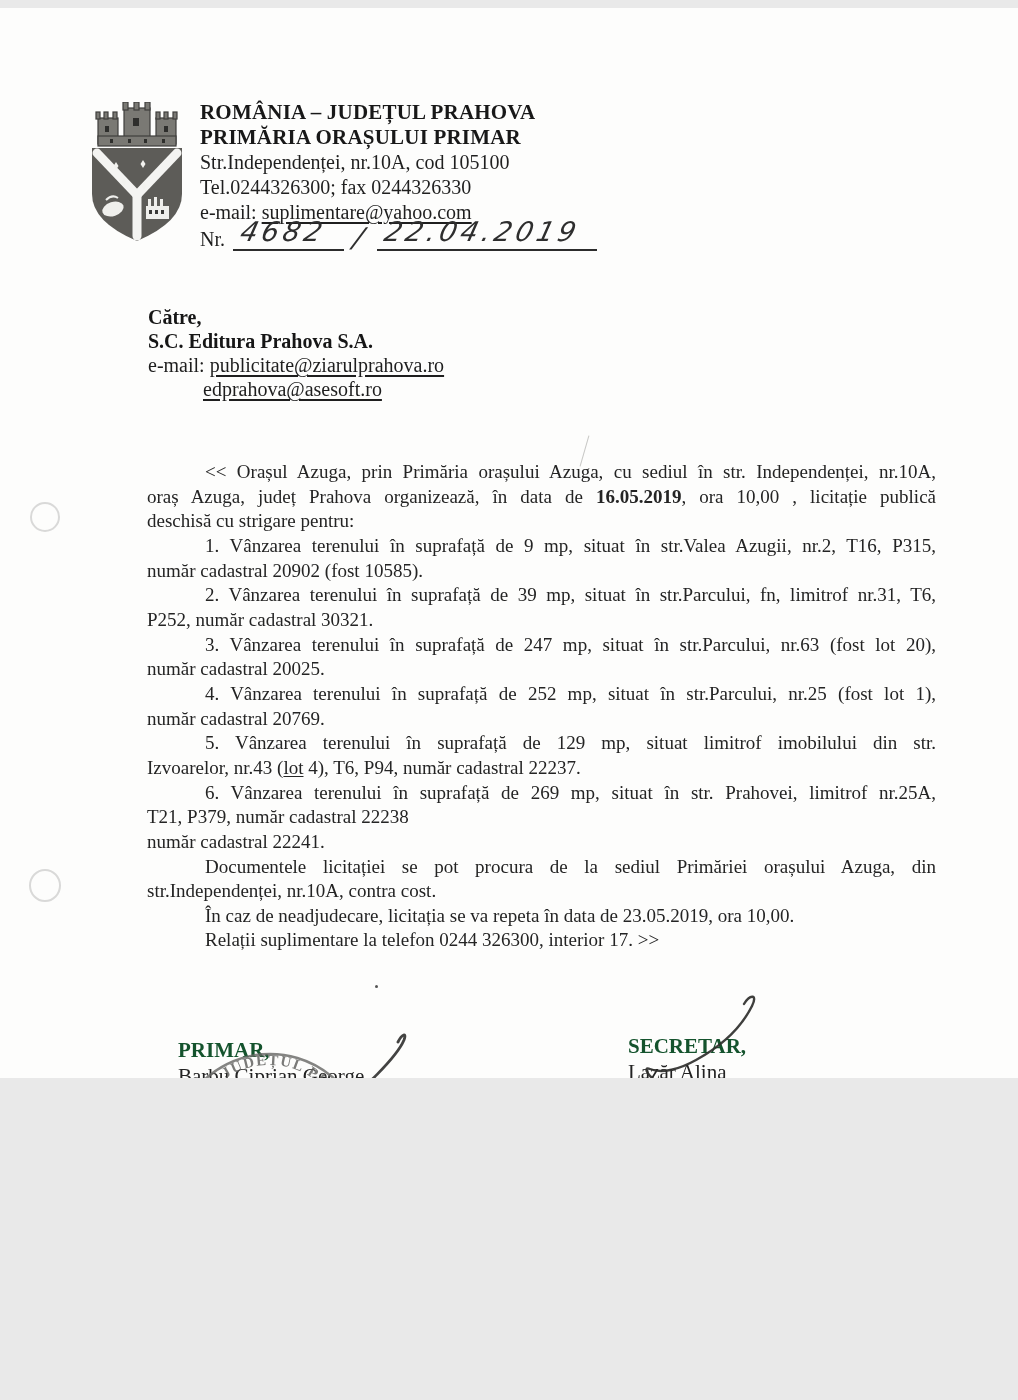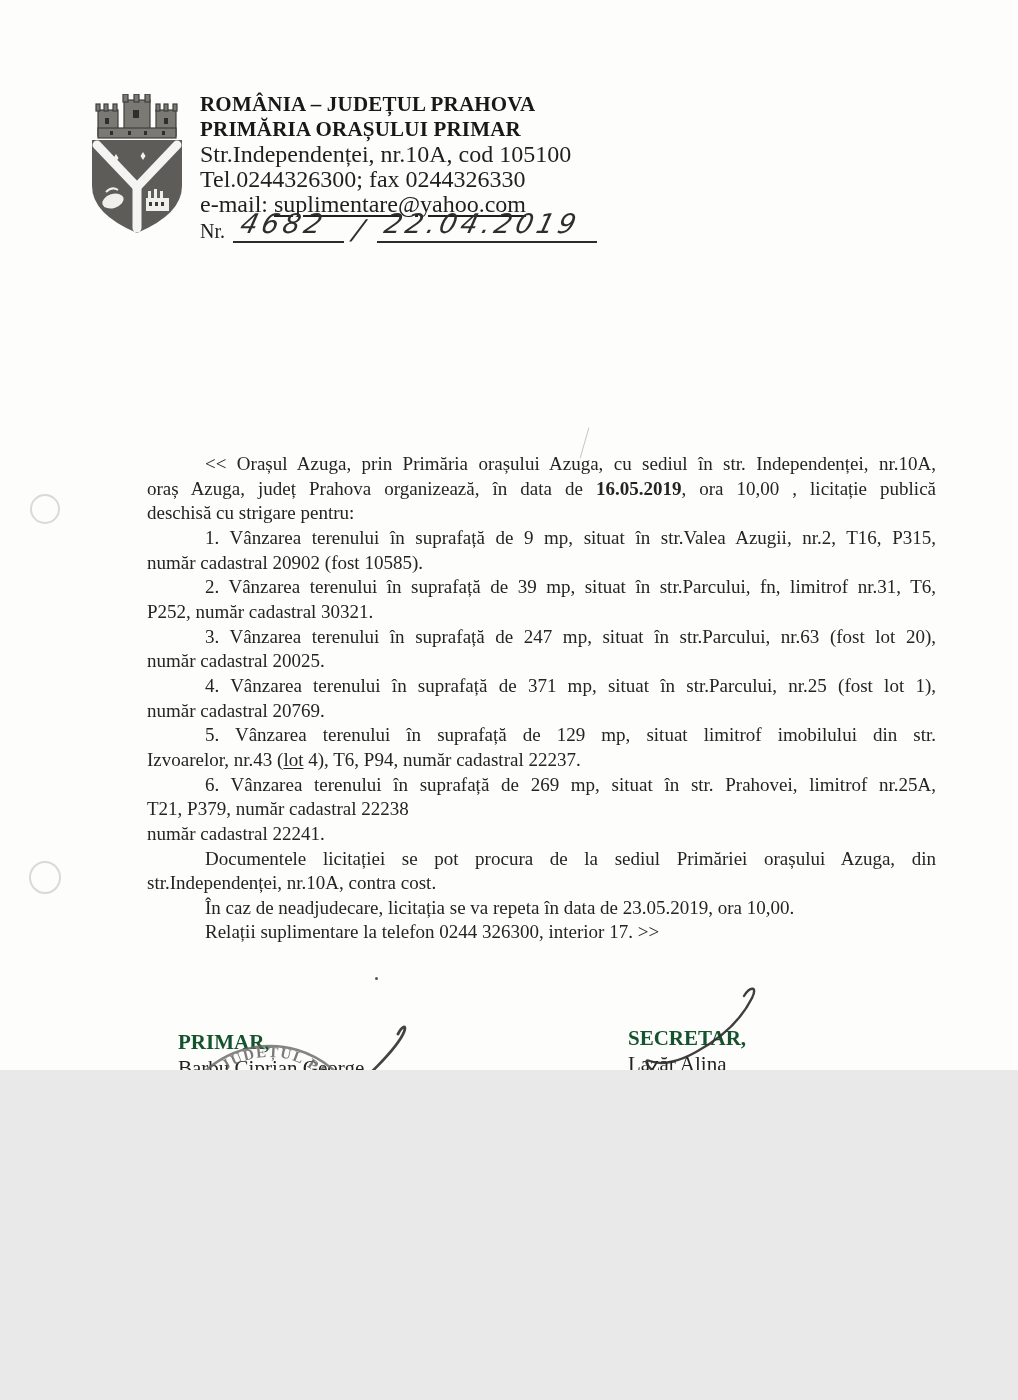--- a/index.html
+++ b/index.html
@@ -1,26 +1,26 @@
 <!DOCTYPE html>
 <html><head>
 <meta charset="utf-8">
 <style>
   html,body{margin:0;padding:0;background:#e9e9e9;}
   .page{
     position:relative;width:1018px;height:1070px;background:#fefefdff;
     background:#fdfdfc;
     font-family:"Liberation Serif","DejaVu Serif",serif;color:#1e1e1e;
-    overflow:hidden;margin:0 auto;
+    overflow:hidden;margin:8px auto;
   }
   
   .logo{position:absolute;left:86px;top:94px;width:102px;height:142px;}
   .header-text{position:absolute;left:200px;top:92px;}
   .h-bold{font-weight:bold;font-size:21px;line-height:25px;color:#181818;letter-spacing:.2px;}
-  .h-reg{font-size:24px;line-height:25px;color:#1f1f1f;}
+  .h-reg{font-size:20px;line-height:25px;color:#1f1f1f;}
   .u{text-decoration:underline;text-underline-offset:3px;}
   .nr-line{position:absolute;left:200px;top:210px;font-size:20px;color:#1f1f1f;display:flex;align-items:flex-end;}
   .hw{
     font-family:"DejaVu Sans",sans-serif;font-style:italic;color:#2e2e2e;
     font-size:27px;line-height:27px;display:inline-block;transform:skewX(-14deg);
     letter-spacing:4px;
   }
   .hw-seg{border-bottom:2px solid #2c2c2c;padding:0 18px 3px 8px;margin-left:8px;display:inline-block;}
   .hw-slash{margin:0 2px 0 10px;}
   
@@ -128,32 +128,38 @@
     <div class="h-reg">Tel.0244326300; fax 0244326330</div>
     <div class="h-reg"><span>e-mail: </span><span class="u">suplimentare@yahoo.com</span></div>
   </div>
   <div class="nr-line">
     <span>Nr.</span>
     <span class="hw-seg"><span class="hw">4682</span></span>
     <span class="hw hw-slash">/</span>
     <span class="hw-seg"><span class="hw">22.04.2019</span></span>
   </div>
 
+  <div class="recipient">
+    <div class="r-bold">Către,</div>
+    <div class="r-bold">S.C. Editura Prahova  S.A.</div>
+    <div><span>e-mail: </span><span class="u">publicitate@ziarulprahova.ro</span></div>
+    <div class="r-ind"><span class="u">edprahova@asesoft.ro</span></div>
+  </div>
 
   <div class="body-text">
       <div class="bl j i">&lt;&lt; Orașul Azuga, prin Primăria orașului Azuga, cu sediul în str. Independenței, nr.10A,</div>
       <div class="bl j">oraș Azuga, județ Prahova organizează, în data de <b>16.05.2019</b>, ora 10,00 , licitație publică</div>
       <div class="bl">deschisă cu strigare pentru:</div>
       <div class="bl j i">1. Vânzarea terenului  în suprafață de 9 mp, situat în str.Valea Azugii, nr.2, T16, P315,</div>
       <div class="bl">număr cadastral 20902 (fost 10585).</div>
       <div class="bl j i">2. Vânzarea terenului  în suprafață de 39 mp, situat în str.Parcului, fn, limitrof nr.31, T6,</div>
       <div class="bl">P252, număr cadastral 30321.</div>
       <div class="bl j i">3. Vânzarea terenului  în suprafață de 247 mp, situat în str.Parcului, nr.63 (fost lot 20),</div>
       <div class="bl">număr cadastral 20025.</div>
-      <div class="bl j i">4. Vânzarea terenului  în suprafață de 371 mp, situat în str.Parcului, nr.25 (fost lot 1),</div>
+      <div class="bl j i">4. Vânzarea terenului  în suprafață de 252 mp, situat în str.Parcului, nr.25 (fost lot 1),</div>
       <div class="bl">număr cadastral 20769.</div>
       <div class="bl j i">5. Vânzarea terenului în suprafață de 129 mp, situat limitrof imobilului din str.</div>
       <div class="bl">Izvoarelor, nr.43 (<u>lot</u> 4), T6, P94, număr cadastral 22237.</div>
       <div class="bl j i">6. Vânzarea terenului  în suprafață de 269 mp, situat în str. Prahovei, limitrof nr.25A,</div>
       <div class="bl">T21, P379, număr cadastral 22238</div>
       <div class="bl">număr cadastral 22241.</div>
       <div class="bl j i">Documentele licitației se pot procura de la sediul Primăriei orașului Azuga, din</div>
       <div class="bl">str.Independenței, nr.10A,  contra cost.</div>
       <div class="bl i">În caz de neadjudecare, licitația se va repeta în data de 23.05.2019, ora 10,00.</div>
       <div class="bl i">Relații suplimentare la telefon 0244 326300, interior 17. &gt;&gt;</div>

